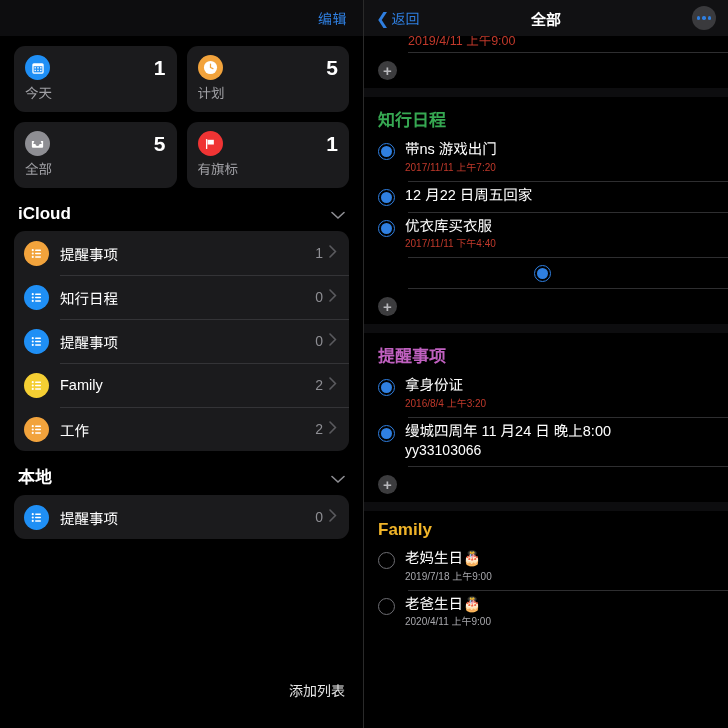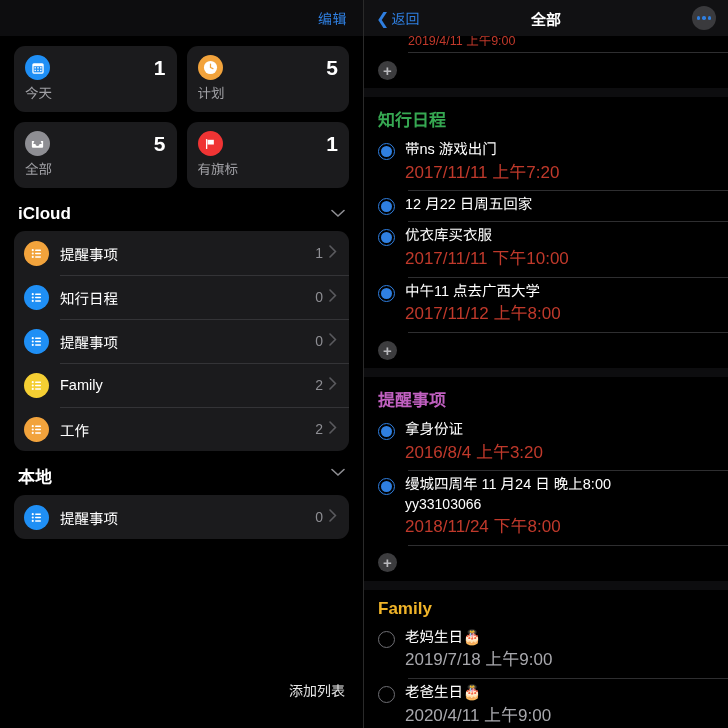--- a/index.html
+++ b/index.html
@@ -33,21 +33,21 @@
   .card-top { display: flex; align-items: center; justify-content: space-between; }
   .badge-icon {
     width: 25px; height: 25px; border-radius: 50%;
     display: flex; align-items: center; justify-content: center;
     flex: none;
   }
   .card-count { color: #fff; font-size: 21px; font-weight: bold; line-height: 1; }
   .card-label { color: #a0a0a5; font-size: 13.5px; }
 
   .section-head {
-    display: flex; align-items: flex-start; justify-content: space-between;
+    display: flex; align-items: flex-end; justify-content: space-between;
     padding: 12px 18px 7px 18px;
     text-decoration: underline;
   }
   .section-title { color: #fff; font-size: 17px; font-weight: bold; }
   .chev-down { color: #8e8e93; }
 
   .list-group {
     background: #1b1b1d; border-radius: 11px;
     margin: 0 14px; overflow: hidden;
   }
@@ -124,21 +124,21 @@
   .bullet { flex: none; margin-top: 3px; margin-right: 10px; }
   .ring {
     width: 17px; height: 17px; border-radius: 50%;
     border: 1.6px solid #2f7fe0; display: flex; align-items: center; justify-content: center;
   }
   .ring .dot { width: 11px; height: 11px; border-radius: 50%; background: #2f7fe0; }
   .ring.empty { border-color: #6e6e73; }
   .task-body { flex: 1; }
   .task-title { color: #fff; font-size: 14.5px; line-height: 1.35; }
   .task-sub { color: #fff; font-size: 14px; line-height: 1.35; }
-  .task-date { font-size: 17px; line-height: 1.4; margin-top: 1px; }
+  .task-date { font-size: 10px; line-height: 1.4; margin-top: 1px; }
   .task-date.red { color: #c0392b; }
   .task-date.grey { color: #a8a8ad; }
 </style>
 </head>
 <body>
 
 <div class="screens">
 
   <div class="pane left">
 
@@ -391,32 +391,28 @@
             </span>
           </div>
           <div class="task divided">
             <span class="bullet">
               <span class="ring">
                 <span class="dot"></span>
               </span>
             </span>
             <span class="task-body">
               <span class="task-title" style="display:block">优衣库买衣服</span>
-              <span class="task-date red" style="display:block">2017/11/11 下午10:00</span>
+              <span class="task-date red" style="display:block">2017/11/11 下午4:40</span>
             </span>
           </div>
           <div class="task divided">
             <span class="bullet">
               <span class="ring">
                 <span class="dot"></span>
               </span>
-            </span>
-            <span class="task-body">
-              <span class="task-title" style="display:block">中午11 点去广西大学</span>
-              <span class="task-date red" style="display:block">2017/11/12 上午8:00</span>
             </span>
           </div>
           <div class="add-row">
             <span class="plus-circle">+</span>
           </div>
           <div class="group-sep"></div>
           <div class="grp-title" style="color: rgb(192, 96, 192);">提醒事项</div>
           <div class="task">
             <span class="bullet">
               <span class="ring">
@@ -430,21 +426,20 @@
           </div>
           <div class="task divided">
             <span class="bullet">
               <span class="ring">
                 <span class="dot"></span>
               </span>
             </span>
             <span class="task-body">
               <span class="task-title" style="display:block">缦城四周年 11 月24 日 晚上8:00</span>
               <span class="task-sub" style="display:block">yy33103066</span>
-              <span class="task-date red" style="display:block">2018/11/24 下午8:00</span>
             </span>
           </div>
           <div class="add-row">
             <span class="plus-circle">+</span>
           </div>
           <div class="group-sep"></div>
           <div class="grp-title" style="color: rgb(240, 180, 41);">Family</div>
           <div class="task">
             <span class="bullet">
               <span class="ring empty"></span>

